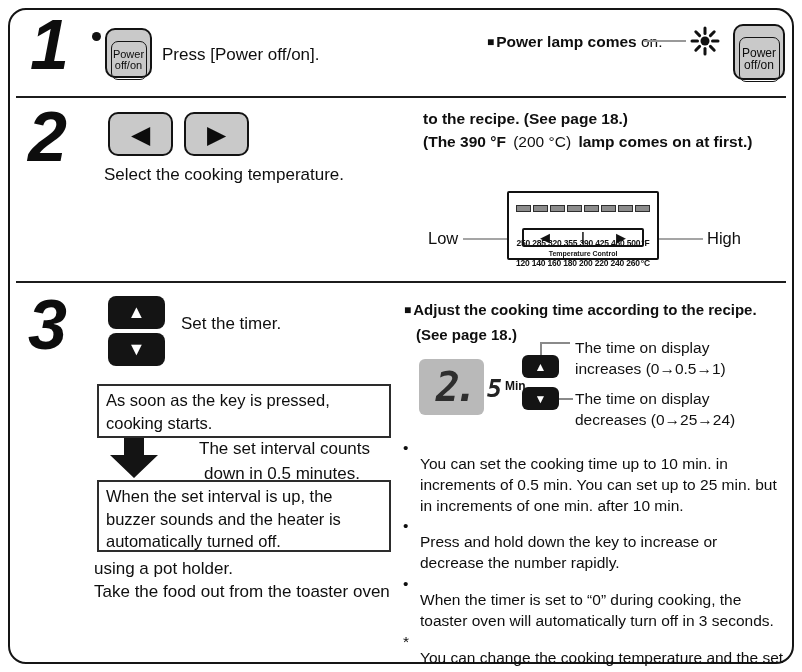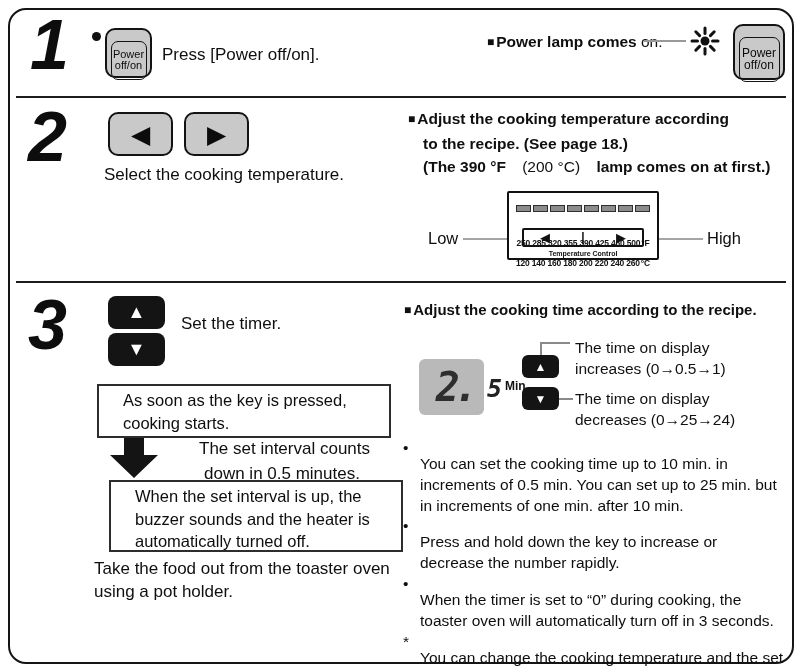--- a/index.html
+++ b/index.html
@@ -28,21 +28,21 @@
   .ud-btn { position:absolute; background:#141414; border-radius:8px; color:#fff;
          display:flex; align-items:center; justify-content:center; }
   .ud-big { width:57px; height:33px; font-size:18px; }
   .ud-small { width:37px; height:23px; border-radius:6px; font-size:12px; }
 
   .txt17 { position:absolute; font-size:17px; line-height:23px; color:#0f0f0f; }
   .rnote { position:absolute; font-size:15.5px; line-height:23px; font-weight:700; color:#0f0f0f; white-space:nowrap; }
   .rnote .reg { font-weight:400; }
   .sq { font-size:12px; margin-right:2px; position:relative; top:-1px; }
   .note-box { position:absolute; border:2px solid #2d2d2d; background:#fff;
-         font-size:16.5px; line-height:22.5px; padding:3px 24px; color:#0e0e0e; }
+         font-size:16.5px; line-height:22.5px; padding:3px 7px; color:#0e0e0e; }
 
   .hline { position:absolute; height:2px; background:#999; }
   .vline { position:absolute; width:2px; background:#999; }
 
   
   .tc-box { position:absolute; left:507px; top:191px; width:152px; height:69px;
             border:2px solid #111; border-radius:2px; background:#fff; }
   .tc-frow, .tc-crow { position:absolute; width:100%; text-align:center; font-size:8.5px;
             font-weight:700; white-space:nowrap; letter-spacing:-0.2px;margin-top:44px; }
   .tc-frow { top:1px; } .tc-crow { top:20.5px; }
@@ -116,25 +116,24 @@
   <div class="step-num" style="left:28px; top:102px;">2</div>
   <div class="arrow-btn" style="left:108px; top:112px;">
     <span>◀</span>
   </div>
   <div class="arrow-btn" style="left:184px; top:112px;">
     <span>▶</span>
   </div>
   <div class="txt17" style="left:104px; top:163px;">Select the cooking temperature.</div>
 
   <div class="rnote" style="left:408px; top:107px;">
-    <div><span class="sq">■</span><span>Adjust the cooking temperature according</span></div>
     <div style="padding-left:15px;">to the recipe. (See page 18.)</div>
     <div style="padding-left:15px;">
       <span>(The 390 °F</span>
-      <span class="reg" style="margin:0 12px;">(200 °C)</span>
+      <span class="reg" style="margin:0 3px;">(200 °C)</span>
       <span>lamp comes on at first.)</span>
     </div>
   </div>
 
   <div class="tc-box">
     <div class="tc-frow">
       <span>250 285 320 355 390 425 460 500</span><span class="tc-unit">°F</span>
     </div>
     <div class="tc-lamps">
       <i class="tc-lamp"></i>
@@ -173,29 +172,30 @@
   <div class="note-box" style="left:97px; top:384px; width:294px; height:54px;">As soon as the key is pressed, cooking starts.</div>
 
   <svg class="abs" style="left:110px; top:438px;" width="48" height="40" viewBox="0 0 48 40">
     <path d="M14 0 H34 V17 H48 L24 40 L0 17 H14 Z" fill="#141414"></path>
   </svg>
   <div class="txt17" style="left:199px; top:437px; line-height:24.5px;">
     <div>The set interval counts</div>
     <div style="padding-left:5px;">down in 0.5 minutes.</div>
   </div>
 
-  <div class="note-box" style="left:109px; top:480px; width:294px; height:72px;">When the set interval is up, the buzzer sounds and the heater is automatically turned off.</div>
+  <div class="note-box" style="left:97px; top:480px; width:294px; height:72px;">When the set interval is up, the buzzer sounds and the heater is automatically turned off.</div>
 
   <div class="txt17" style="left:94px; top:557px;">
+    <div>using a pot holder.</div>
     <div>Take the food out from the toaster oven</div>
-    <div>using a pot holder.</div>
   </div>
 
   <div class="rnote" style="left:404px; top:298px; font-size:15px;">
     <div><span class="sq">■</span><span>Adjust the cooking time according to the recipe.</span></div>
+    <div style="padding-left:12px;">(See page 18.)</div>
   </div>
 
   <div class="lcd">
     <span class="lcd-digit">2.</span>
   </div>
   <div class="half-digit">5</div>
   <div class="min-unit">Min.</div>
 
   <div class="vline" style="left:540px; top:342px; height:14px; background:#8a8a8a;"></div>
   <div class="hline" style="left:540px; top:342px; width:30px; background:#8a8a8a;"></div>

